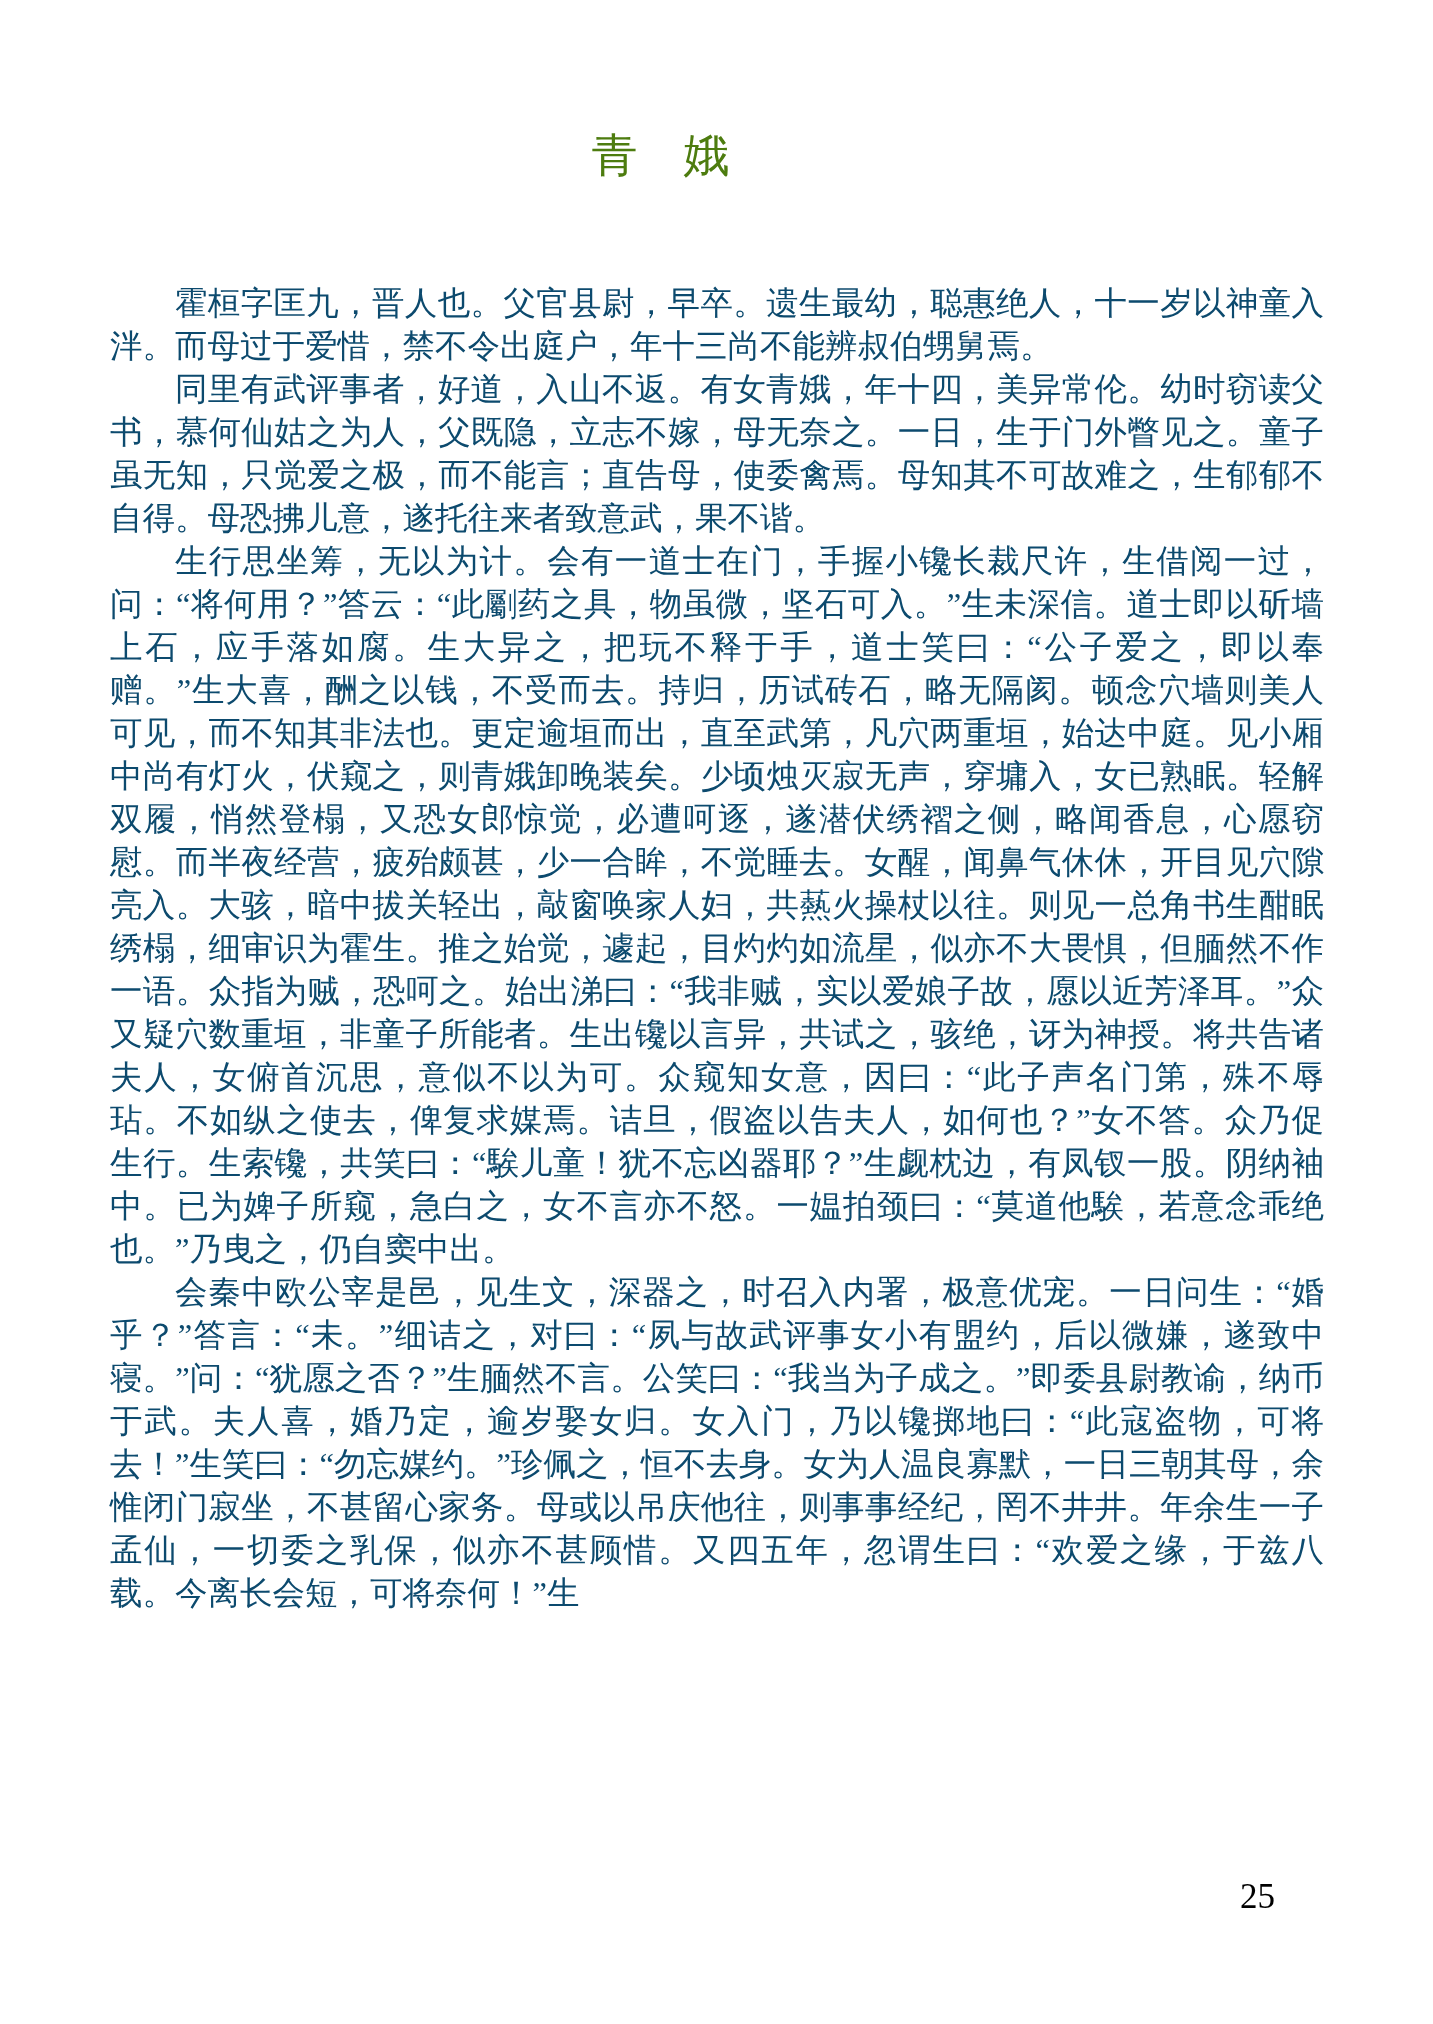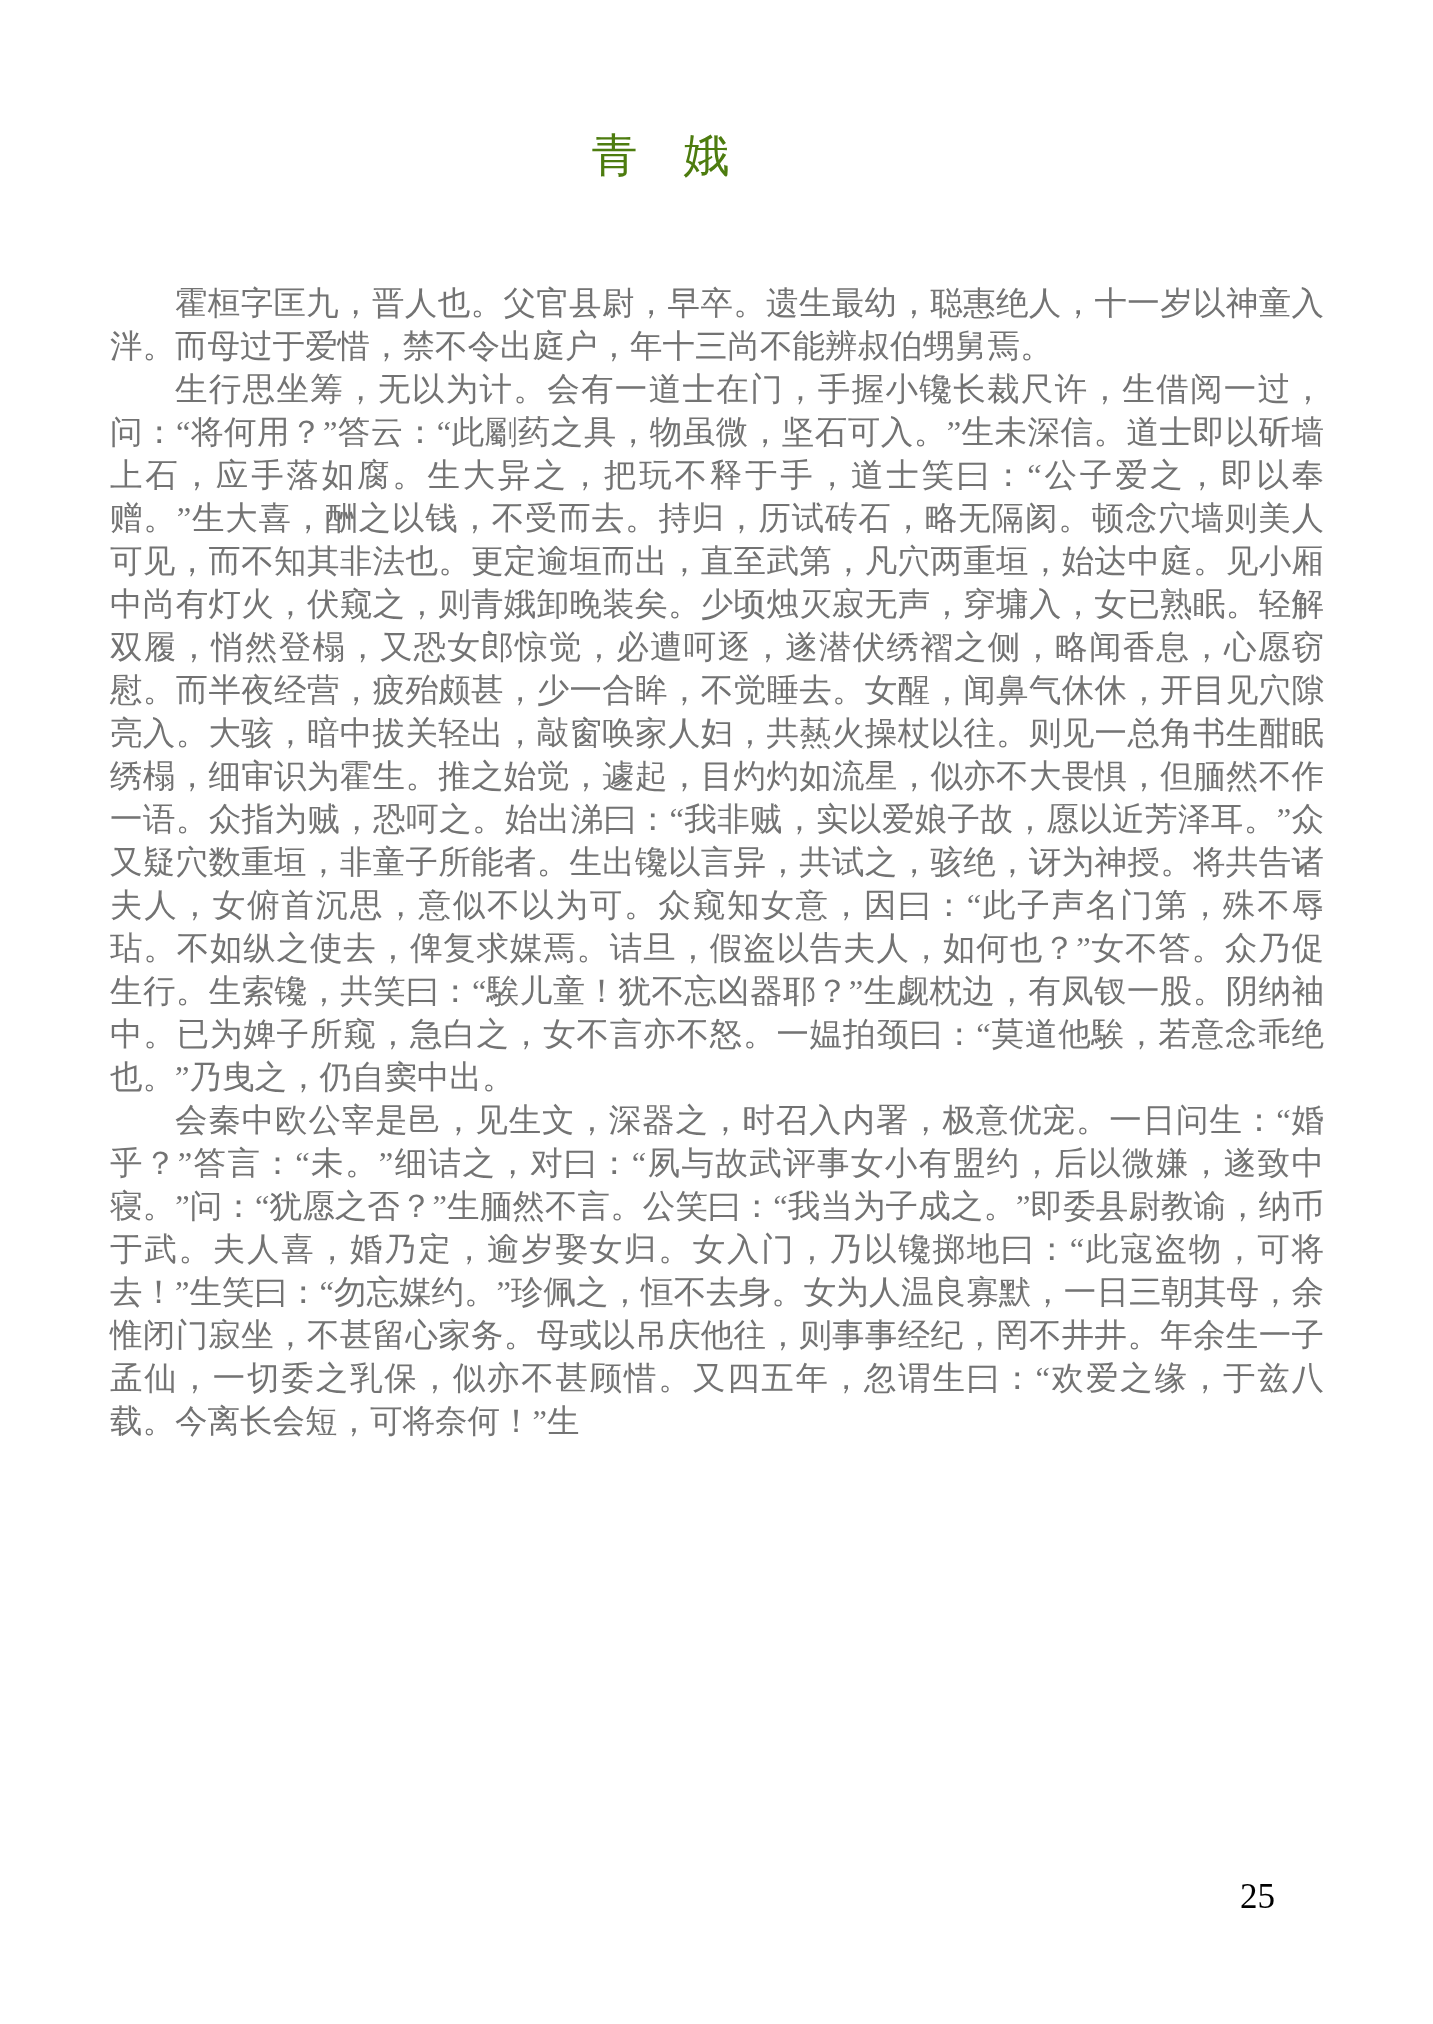--- a/index.html
+++ b/index.html
@@ -29,21 +29,21 @@
     color: #4d7c0f;
   }
   .content {
     position: absolute;
     top: 282px;
     left: 110px;
     width: 1214px;
     font-size: 32.5px;
     line-height: 43px;
     text-align: justify;
-    color: #737373;
+    color: #0c4a6e;
   }
   .content p {
     margin: 0;
     padding: 0;
     text-indent: 2em;
   }
   .page-number {
     position: absolute;
     top: 1876px;
     left: 1240px;
@@ -52,17 +52,18 @@
     color: #000000;
   }
 </style>
 </head>
 <body>
 
 <div class="page">
   <h1 class="title">青　娥</h1>
   <div class="content">
     <p>霍桓字匡九，晋人也。父官县尉，早卒。遗生最幼，聪惠绝人，十一岁以神童入泮。而母过于爱惜，禁不令出庭户，年十三尚不能辨叔伯甥舅焉。</p>
+    <p>同里有武评事者，好道，入山不返。有女青娥，年十四，美异常伦。幼时窃读父书，慕何仙姑之为人，父既隐，立志不嫁，母无奈之。一日，生于门外瞥见之。童子虽无知，只觉爱之极，而不能言；直告母，使委禽焉。母知其不可故难之，生郁郁不自得。母恐拂儿意，遂托往来者致意武，果不谐。</p>
     <p>生行思坐筹，无以为计。会有一道士在门，手握小镵长裁尺许，生借阅一过，问：“将何用？”答云：“此劚药之具，物虽微，坚石可入。”生未深信。道士即以斫墙上石，应手落如腐。生大异之，把玩不释于手，道士笑曰：“公子爱之，即以奉赠。”生大喜，酬之以钱，不受而去。持归，历试砖石，略无隔阂。顿念穴墙则美人可见，而不知其非法也。更定逾垣而出，直至武第，凡穴两重垣，始达中庭。见小厢中尚有灯火，伏窥之，则青娥卸晚装矣。少顷烛灭寂无声，穿墉入，女已熟眠。轻解双履，悄然登榻，又恐女郎惊觉，必遭呵逐，遂潜伏绣褶之侧，略闻香息，心愿窃慰。而半夜经营，疲殆颇甚，少一合眸，不觉睡去。女醒，闻鼻气休休，开目见穴隙亮入。大骇，暗中拔关轻出，敲窗唤家人妇，共爇火操杖以往。则见一总角书生酣眠绣榻，细审识为霍生。推之始觉，遽起，目灼灼如流星，似亦不大畏惧，但腼然不作一语。众指为贼，恐呵之。始出涕曰：“我非贼，实以爱娘子故，愿以近芳泽耳。”众又疑穴数重垣，非童子所能者。生出镵以言异，共试之，骇绝，讶为神授。将共告诸夫人，女俯首沉思，意似不以为可。众窥知女意，因曰：“此子声名门第，殊不辱玷。不如纵之使去，俾复求媒焉。诘旦，假盗以告夫人，如何也？”女不答。众乃促生行。生索镵，共笑曰：“騃儿童！犹不忘凶器耶？”生觑枕边，有凤钗一股。阴纳袖中。已为婢子所窥，急白之，女不言亦不怒。一媪拍颈曰：“莫道他騃，若意念乖绝也。”乃曳之，仍自窦中出。</p>
     <p>会秦中欧公宰是邑，见生文，深器之，时召入内署，极意优宠。一日问生：“婚乎？”答言：“未。”细诘之，对曰：“夙与故武评事女小有盟约，后以微嫌，遂致中寝。”问：“犹愿之否？”生腼然不言。公笑曰：“我当为子成之。”即委县尉教谕，纳币于武。夫人喜，婚乃定，逾岁娶女归。女入门，乃以镵掷地曰：“此寇盗物，可将去！”生笑曰：“勿忘媒约。”珍佩之，恒不去身。女为人温良寡默，一日三朝其母，余惟闭门寂坐，不甚留心家务。母或以吊庆他往，则事事经纪，罔不井井。年余生一子孟仙，一切委之乳保，似亦不甚顾惜。又四五年，忽谓生曰：“欢爱之缘，于兹八载。今离长会短，可将奈何！”生</p>
   </div>
   <div class="page-number">25</div>
 </div>
 
 </body></html>

